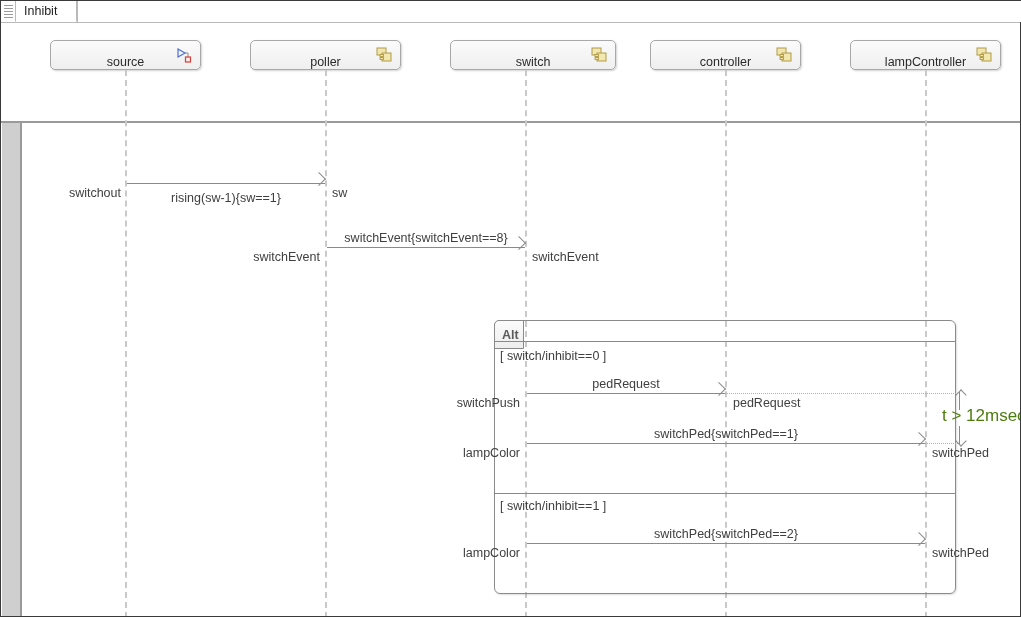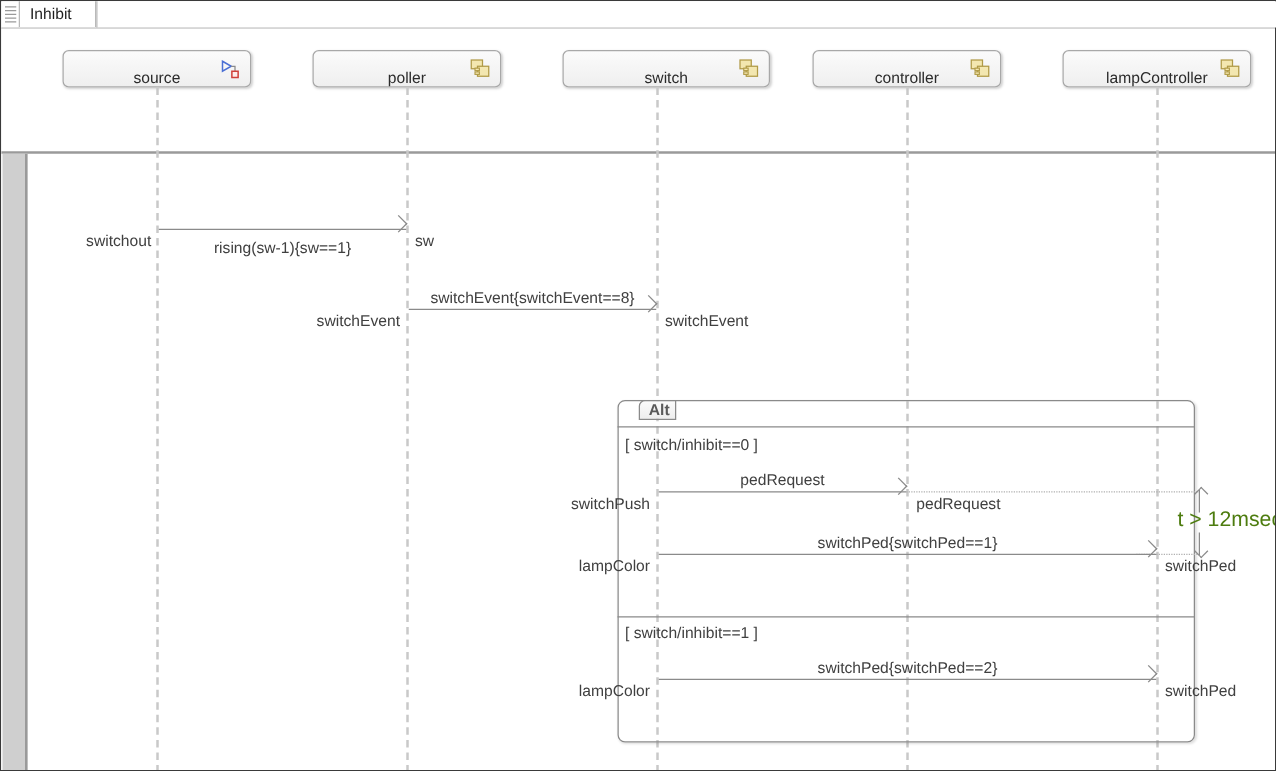--- a/index.html
+++ b/index.html
@@ -199,21 +199,21 @@
     <div class="msglabel" style="left:225px;top:144px;margin-top:24px;">rising(sw-1){sw==1}</div>
     <div class="port l" style="left:120px;top:163px;">switchout</div>
     <div class="port r" style="left:331px;top:163px;">sw</div>
 
     <div class="msg" style="left:326px;top:224px;width:198px;"></div>
     <div class="msglabel" style="left:425px;top:208px;">switchEvent{switchEvent==8}</div>
     <div class="port l" style="left:319px;top:227px;">switchEvent</div>
     <div class="port r" style="left:531px;top:227px;">switchEvent</div>
 
     <div id="altbox" style="left:493px;top:297px;width:462px;height:274px;"></div>
-    <div id="alttab" style="left:493px;top:297px;width:30px;height:16px;margin-left:17px;">
+    <div id="alttab" style="left:493px;top:297px;width:30px;height:29px;">
       <span>Alt</span>
     </div>
 
     <div class="altdiv" style="left:493px;top:318px;width:462px;"></div>
 
     <div class="guard" style="left:499px;top:326px;">[ switch/inhibit==0 ]</div>
 
     <div class="altdiv" style="left:493px;top:470px;width:462px;"></div>
 
     <div class="guard" style="left:499px;top:476px;">[ switch/inhibit==1 ]</div>

